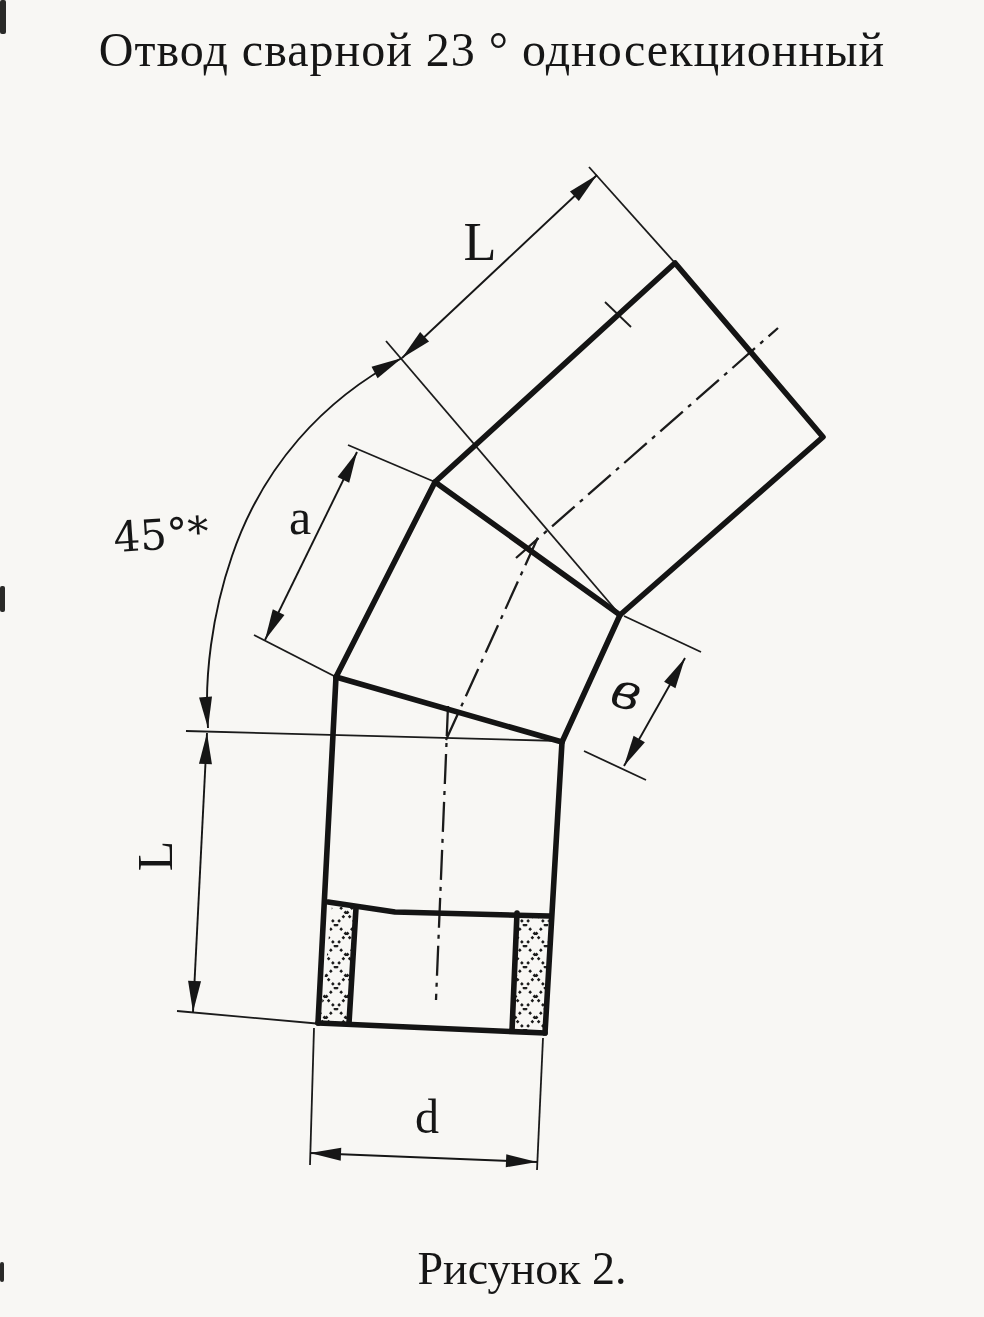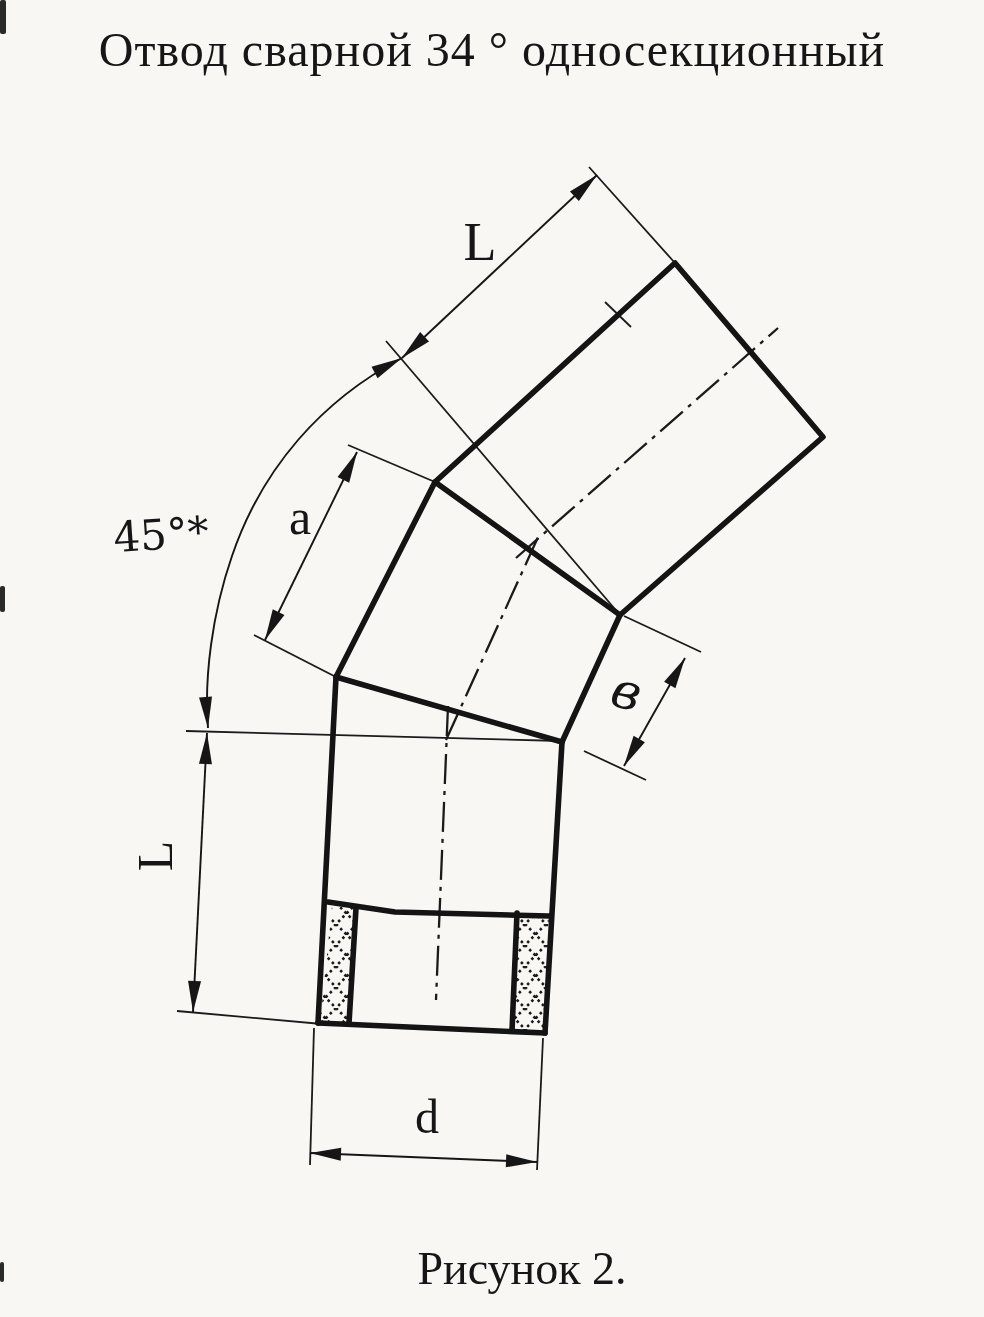--- a/index.html
+++ b/index.html
@@ -27,21 +27,21 @@
   }
   svg{position:absolute;left:0;top:0;}
   .scan-smudge{position:absolute;background:#2a2a28;border-radius:2px;}
   text{fill:#161616;}
 </style>
 </head>
 <body>
 
 <div id="page">
 
-  <div id="title">Отвод сварной 34 ° односекционный</div>
+  <div id="title">Отвод сварной 23 ° односекционный</div>
 
   <svg width="984" height="1317" viewBox="0 0 984 1317">
     <defs>
       <marker id="ah" markerWidth="36" markerHeight="16" refX="33" refY="7" orient="auto-start-reverse" markerUnits="userSpaceOnUse">
         <path d="M2,0.5 L33,7 L2,13.5 Z" fill="#161616"></path>
       </marker>
       <pattern id="xh" width="21" height="21" patternUnits="userSpaceOnUse">
         <path d="M0,0 L21,21 M21,0 L0,21" stroke="#1b1b1b" stroke-width="2.6" stroke-dasharray="2.6 3.4" fill="none"></path>
       </pattern>
     </defs>

